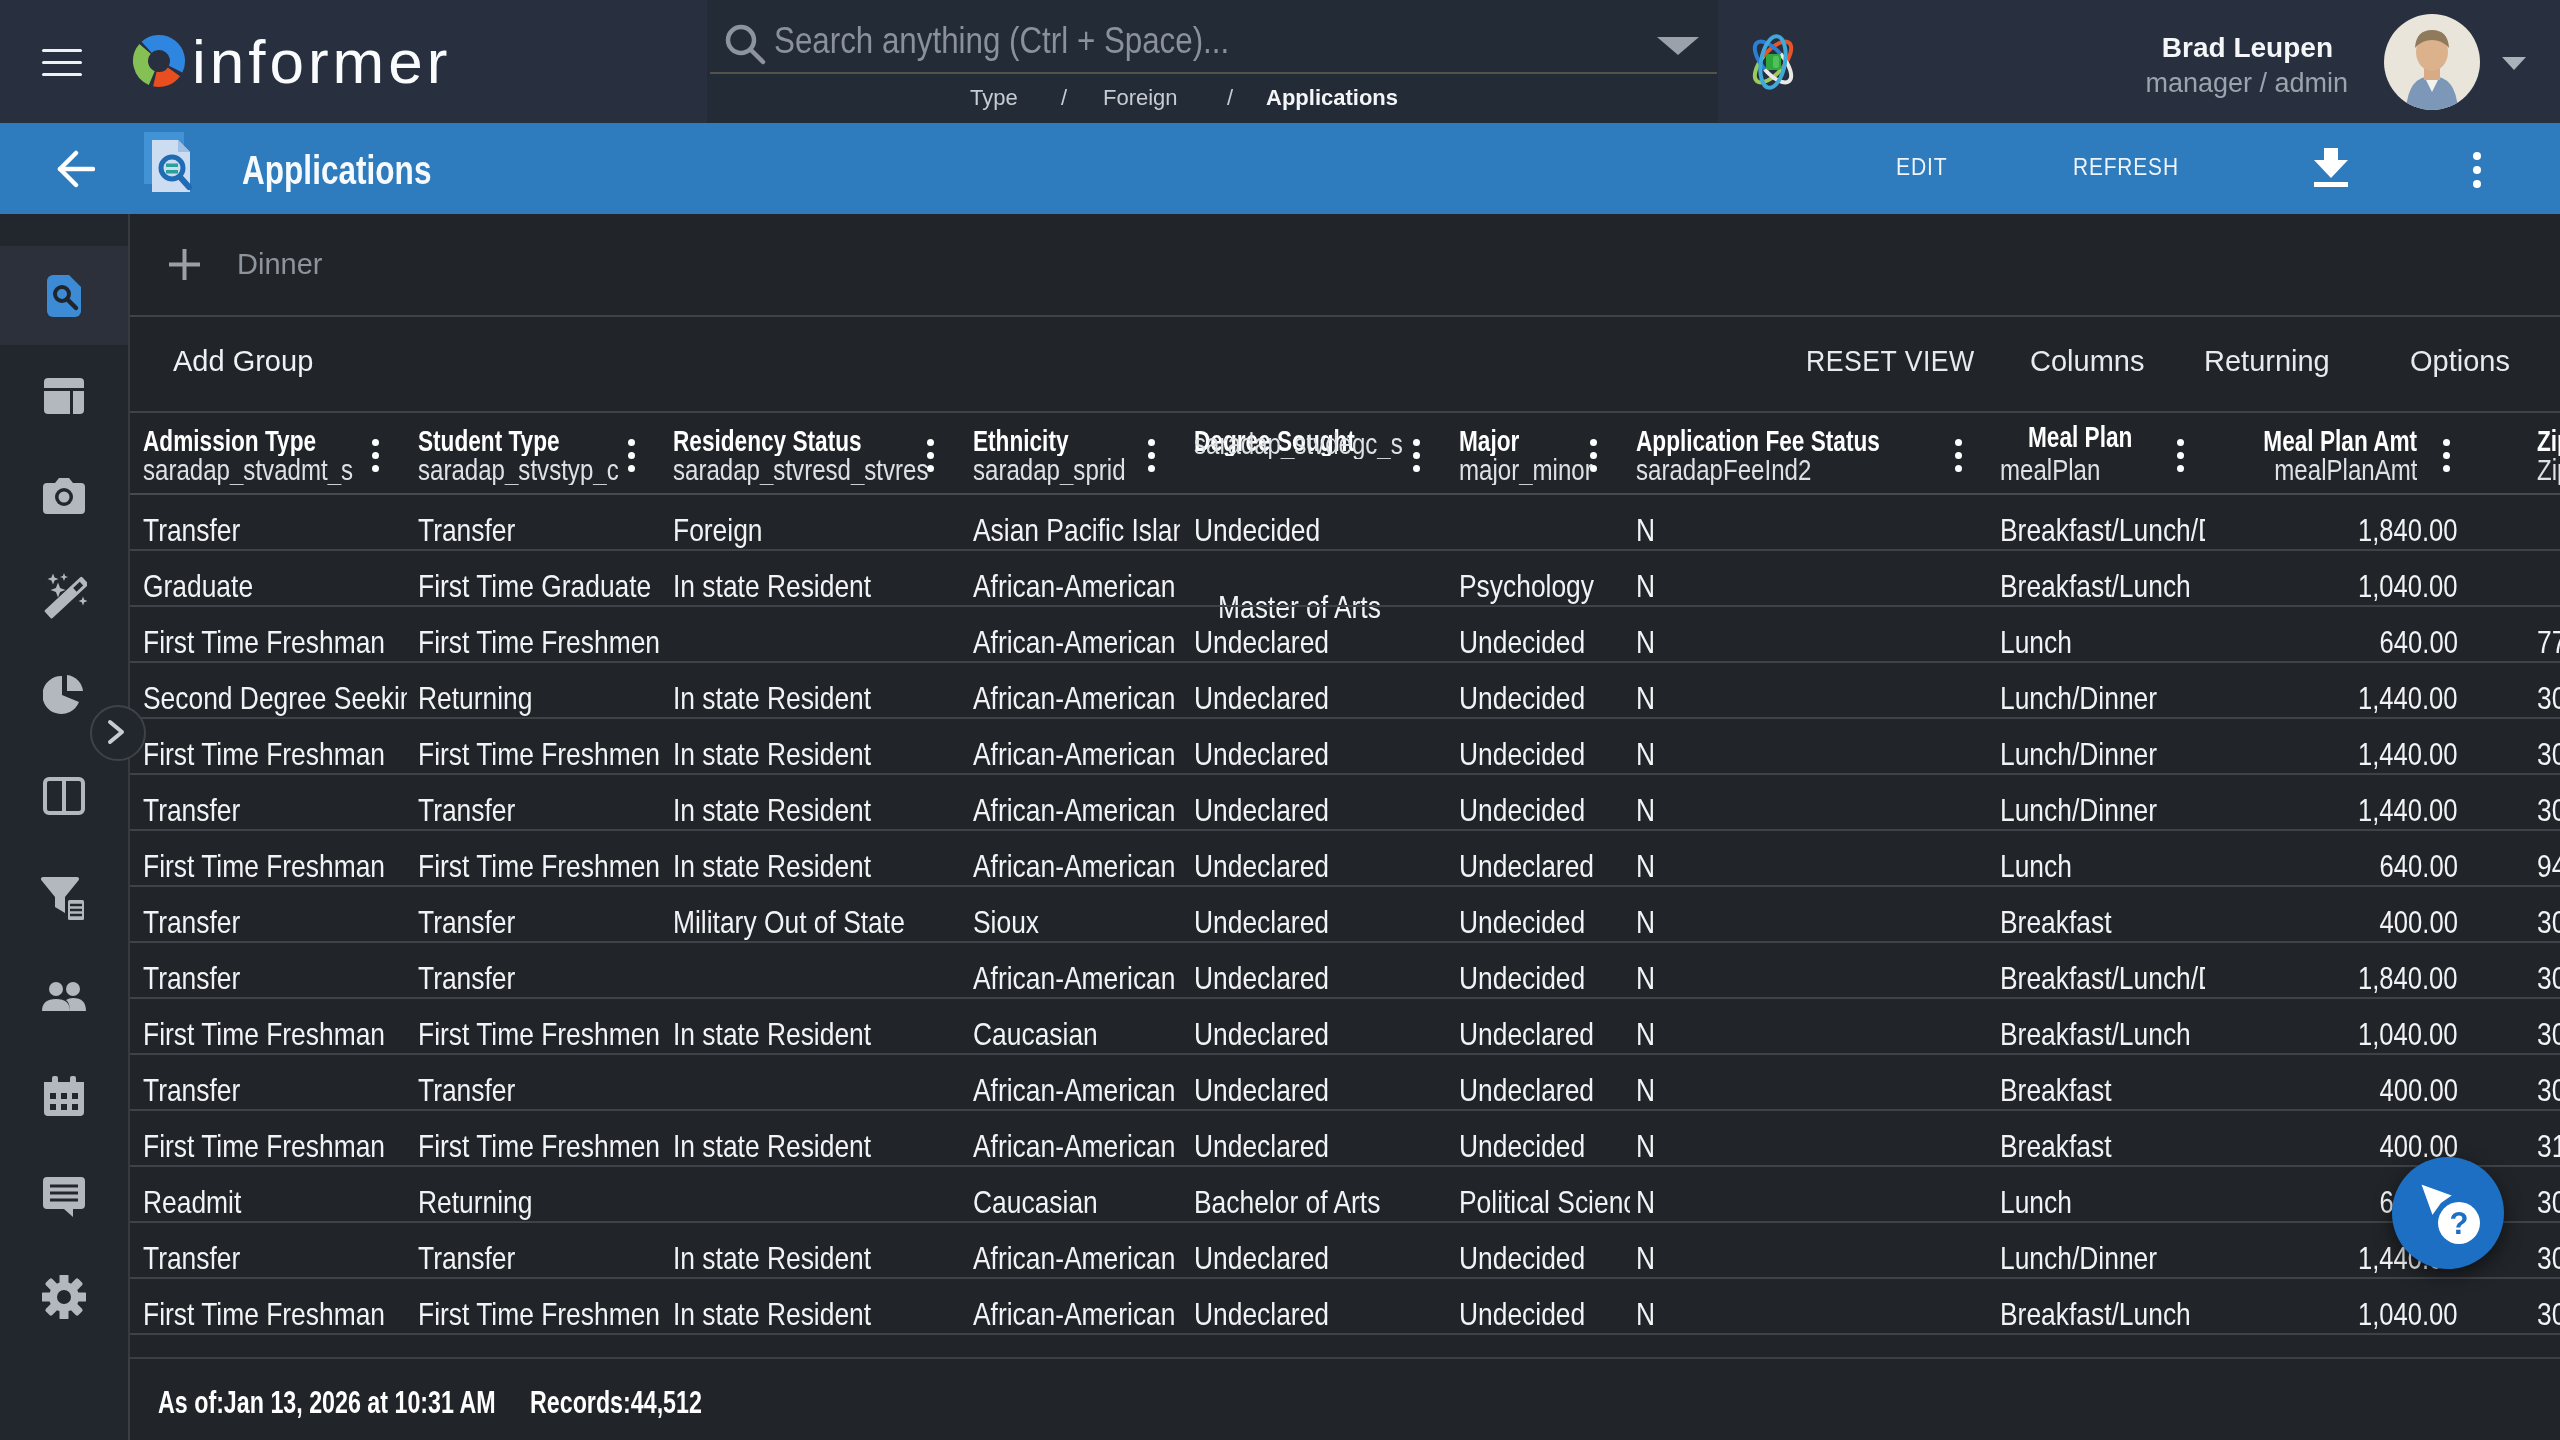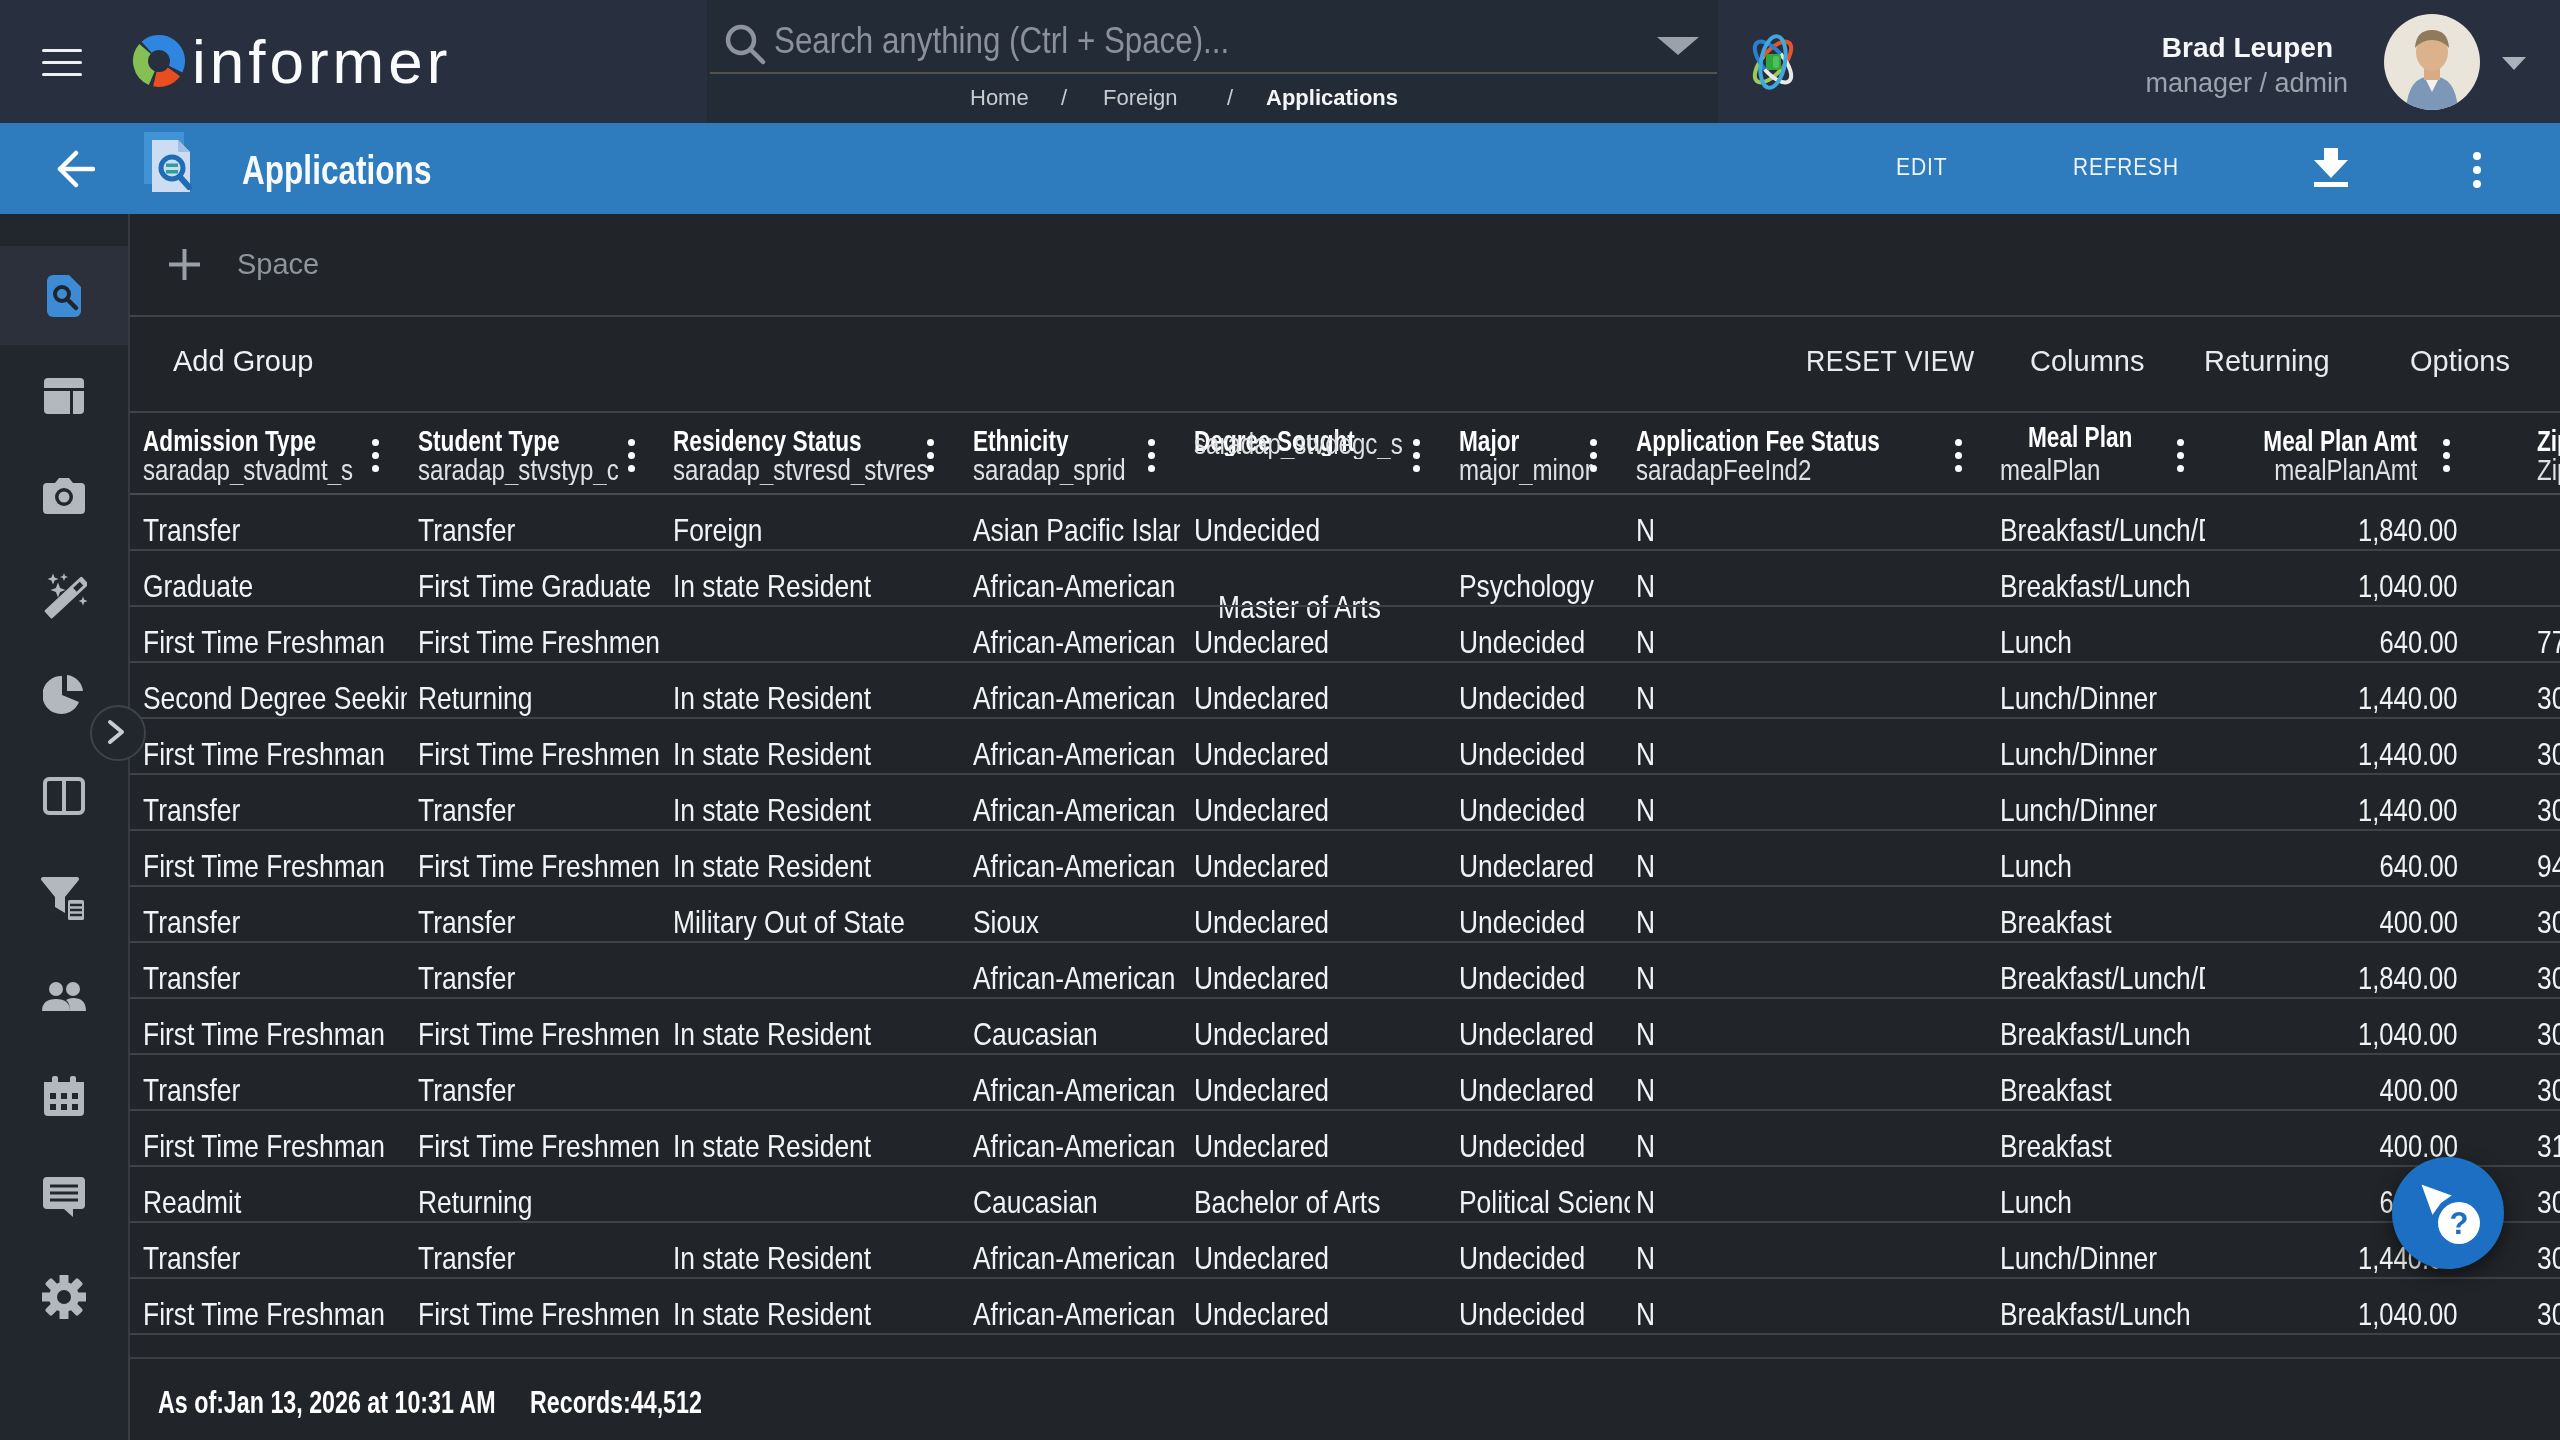--- a/index.html
+++ b/index.html
@@ -52,21 +52,21 @@
 <div id="logotext" class="abs">informer</div>
 <svg class="abs" style="left:722px;top:21px" width="46" height="46" viewBox="0 0 46 46">
     <circle cx="19" cy="19" r="13" stroke="#8d949e" stroke-width="4.5" fill="none"></circle>
     <line x1="28.5" y1="28.5" x2="41" y2="41" stroke="#8d949e" stroke-width="4.5" stroke-linecap="round"></line>
   </svg>
 <div id="searchph" class="abs"><span class="t" style="transform:scaleX(0.87)">Search anything (Ctrl + Space)...</span></div>
 <div id="searchline" class="abs"></div>
 <svg class="abs" style="left:1657px;top:37px" width="42" height="18" viewBox="0 0 42 18">
     <polygon points="0,0 42,0 21,18" fill="#9aa1ab"></polygon>
   </svg>
-<div class="abs crumb" style="left:970px;">Home</div>
+<div class="abs crumb" style="left:970px;">Type</div>
 <div class="abs crumb" style="left:1061px;">/</div>
 <div class="abs crumb" style="left:1103px;">Foreign</div>
 <div class="abs crumb" style="left:1227px;">/</div>
 <div class="abs crumb" style="left:1266px;font-weight:bold;color:#f3f5f7;">Applications</div>
 <svg class="abs" style="left:1744px;top:33px" width="58" height="58" viewBox="0 0 58 58">
     <g fill="none" stroke-width="4">
       <ellipse cx="29" cy="29" rx="25" ry="11" stroke="#e8542a" transform="rotate(-50 29 29)" stroke-dasharray="57 57" stroke-dashoffset="28"></ellipse>
       <ellipse cx="29" cy="29" rx="25" ry="11" stroke="#9cc95c" transform="rotate(-50 29 29)" stroke-dasharray="57 57" stroke-dashoffset="85"></ellipse>
       <ellipse cx="29" cy="29" rx="25" ry="11" stroke="#e9e9e7" transform="rotate(50 29 29)" stroke-dasharray="57 57" stroke-dashoffset="28"></ellipse>
       <ellipse cx="29" cy="29" rx="25" ry="11" stroke="#2b7fd0" transform="rotate(50 29 29)" stroke-dasharray="57 57" stroke-dashoffset="85"></ellipse>
@@ -201,21 +201,21 @@
     <rect x="17.5" y="-1" width="9" height="12" rx="2" transform="rotate(225 22 22)" fill="#b3b8be"></rect>
     <rect x="17.5" y="-1" width="9" height="12" rx="2" transform="rotate(270 22 22)" fill="#b3b8be"></rect>
     <rect x="17.5" y="-1" width="9" height="12" rx="2" transform="rotate(315 22 22)" fill="#b3b8be"></rect>
     <circle cx="22" cy="22" r="15" fill="#b3b8be"></circle>
     <circle cx="22" cy="22" r="7" fill="#22262d"></circle>
   </svg>
 <svg class="abs" style="left:168px;top:248px" width="33" height="33" viewBox="0 0 33 33">
     <line x1="16.5" y1="1" x2="16.5" y2="32" stroke="#9aa0a6" stroke-width="4"></line>
     <line x1="1" y1="16.5" x2="32" y2="16.5" stroke="#9aa0a6" stroke-width="4"></line>
   </svg>
-<div id="filterlbl" class="abs">Space</div>
+<div id="filterlbl" class="abs">Dinner</div>
 <div class="abs sep" style="left:130px;top:315px;width:2430px;"></div>
 <div id="addgroup" class="abs">Add Group</div>
 <div class="abs tbtn" style="left:1806px;letter-spacing:0.5px;"><span class="t" style="transform:scaleX(0.92)">RESET VIEW</span></div>
 <div class="abs tbtn" style="left:2030px;">Columns</div>
 <div class="abs tbtn" style="left:2204px;">Returning</div>
 <div class="abs tbtn" style="left:2410px;">Options</div>
 <div class="abs sep" style="left:130px;top:411px;width:2430px;"></div>
 <div class="abs htitle" style="left:143px;top:427px;width:264px;"><span class="t">Admission Type</span></div>
 <div class="abs hsub" style="left:143px;top:456px;width:264px;"><span class="t">saradap_stvadmt_s</span></div>
 <div class="abs htitle" style="left:418px;top:427px;width:250px;"><span class="t">Student Type</span></div>

